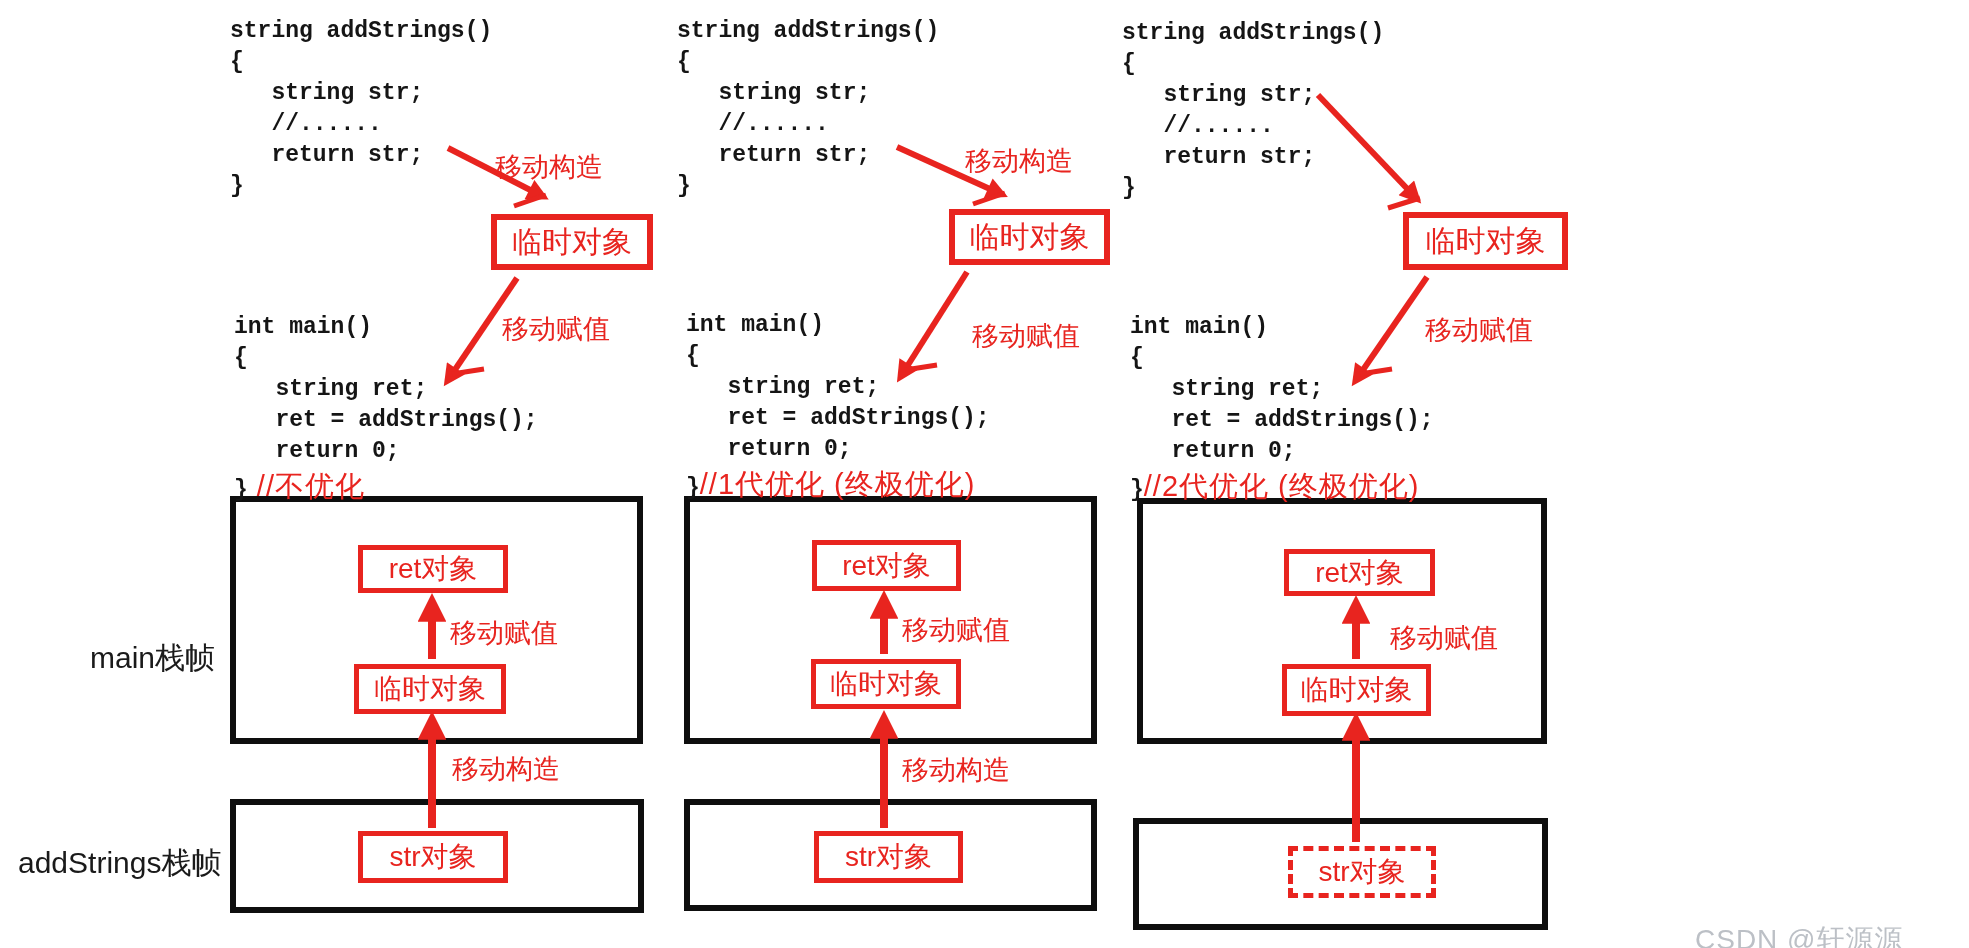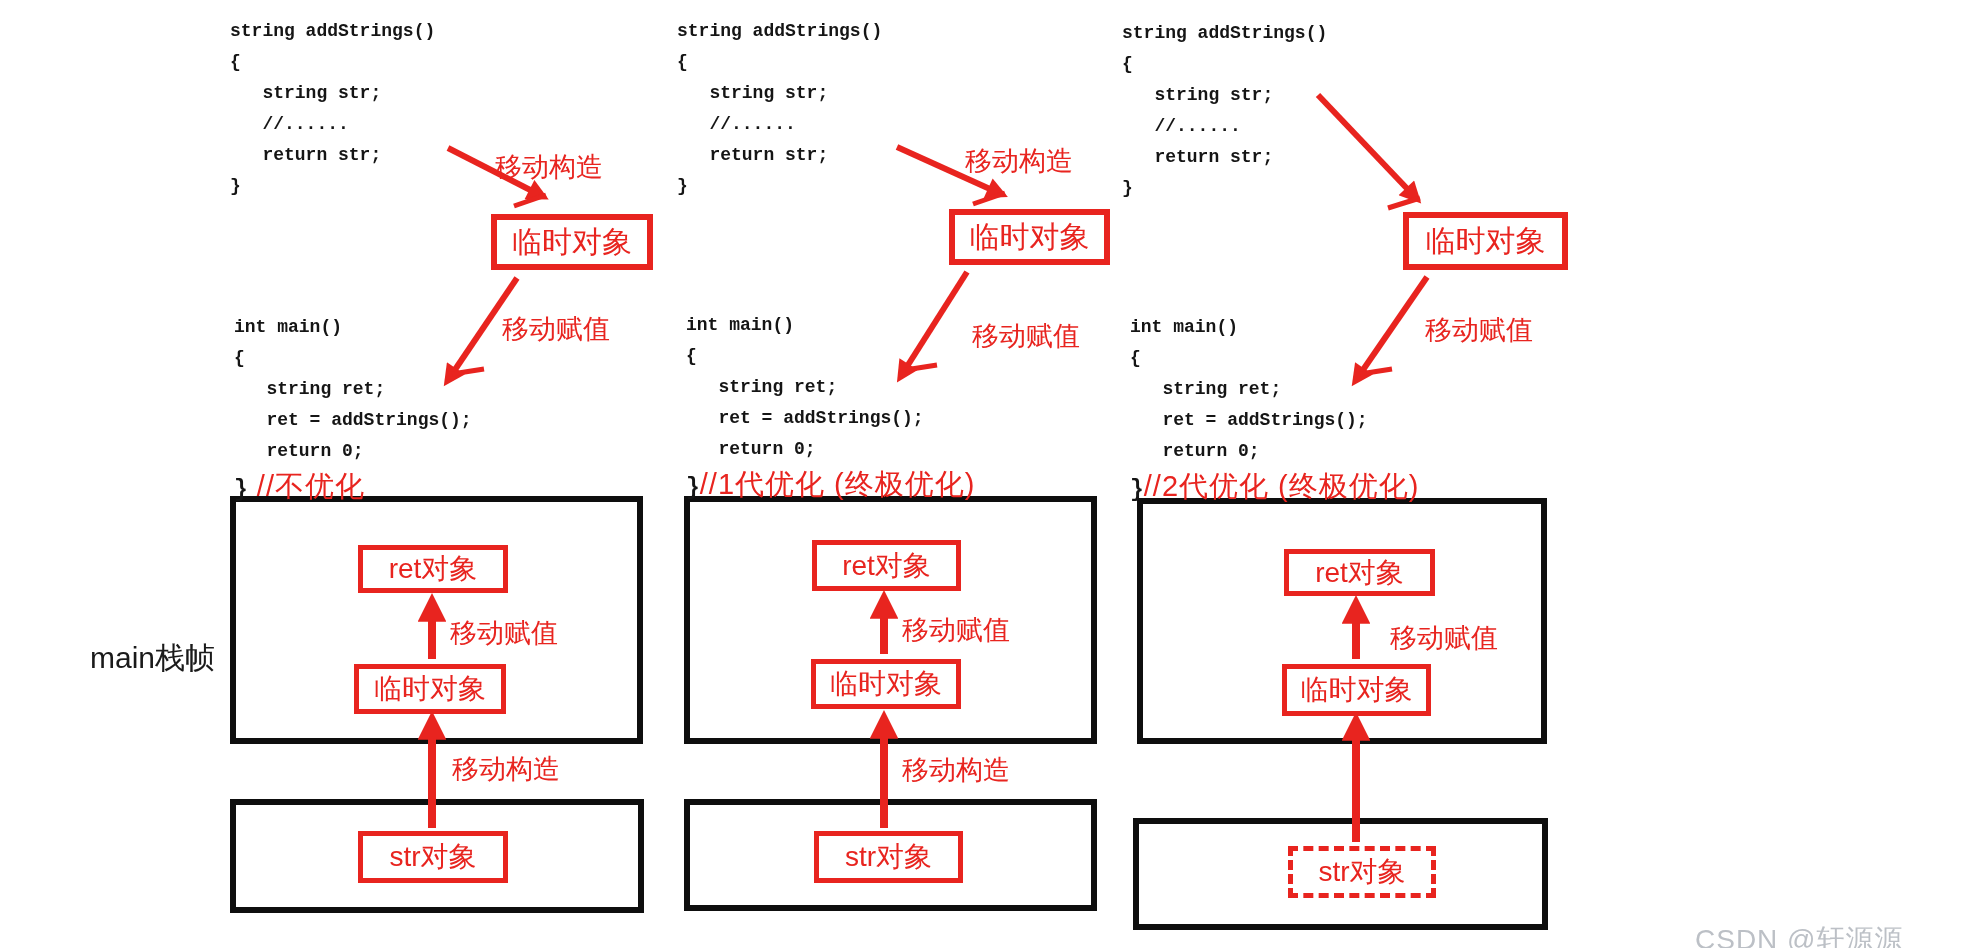--- a/index.html
+++ b/index.html
@@ -1,20 +1,20 @@
 <!DOCTYPE html>
 <html style="--red: #e8241f;"><head>
 <meta charset="utf-8">
 <style>
   html,body{margin:0;padding:0;background:#ffffff;}
   .canvas{position:relative;width:1969px;height:948px;background:#fff;overflow:hidden;
           font-family:"Liberation Sans",sans-serif;}
   
   .code{position:absolute;margin:0;font-family:"Liberation Mono","DejaVu Sans Mono",monospace;
-        font-weight:700;font-size:18px;line-height:31px;color:#151515;white-space:pre;z-index:3;}
+        font-weight:700;font-size:23px;line-height:31px;color:#151515;white-space:pre;z-index:3;}
   .codeblock{position:absolute;z-index:3;}
   .codeblock .code{position:static;}
   .brace-line{display:flex;align-items:baseline;height:33px;}
   .brace-line .brace{font-family:"Liberation Mono","DejaVu Sans Mono",monospace;
         font-weight:700;font-size:23px;color:#151515;white-space:pre;}
   .comment{font-size:29px;font-weight:400;color:var(--red);white-space:pre;letter-spacing:1px;}
   
   .rlabel{position:absolute;color:var(--red);font-weight:400;font-size:27px;white-space:nowrap;z-index:8;}
   
   .rbox{position:absolute;border:5px solid var(--red);background:#fff;display:flex;
@@ -168,20 +168,21 @@
 
 
   <div class="frame" style="left:1133px;top:818px;width:415px;height:112px;"></div>
 
   <div class="rbox dashed" style="left:1288px;top:846px;width:148px;height:52px;">
     <span>str对象</span>
   </div>
 
   <div class="klabel" style="left:90px;top:598px;margin-top:40px;">main栈帧</div>
 
+  <div class="klabel" style="left:18px;top:843px;">addStrings栈帧</div>
 
   <svg class="arrows" width="1969" height="948" viewBox="0 0 1969 948">
     <defs>
       <marker id="ah" viewBox="0 0 10 10" refX="6.5" refY="5" markerWidth="4" markerHeight="3.6" orient="auto">
         <path d="M0,0 L10,5 L0,10 z" style="fill:var(--red);stroke:none;"></path>
       </marker>
     </defs>
 
     <path d="M448,148 L542,196" stroke-width="6" marker-end="url(#ah)"></path>
     <path d="M514,206 L546,195" stroke-width="5"></path>

